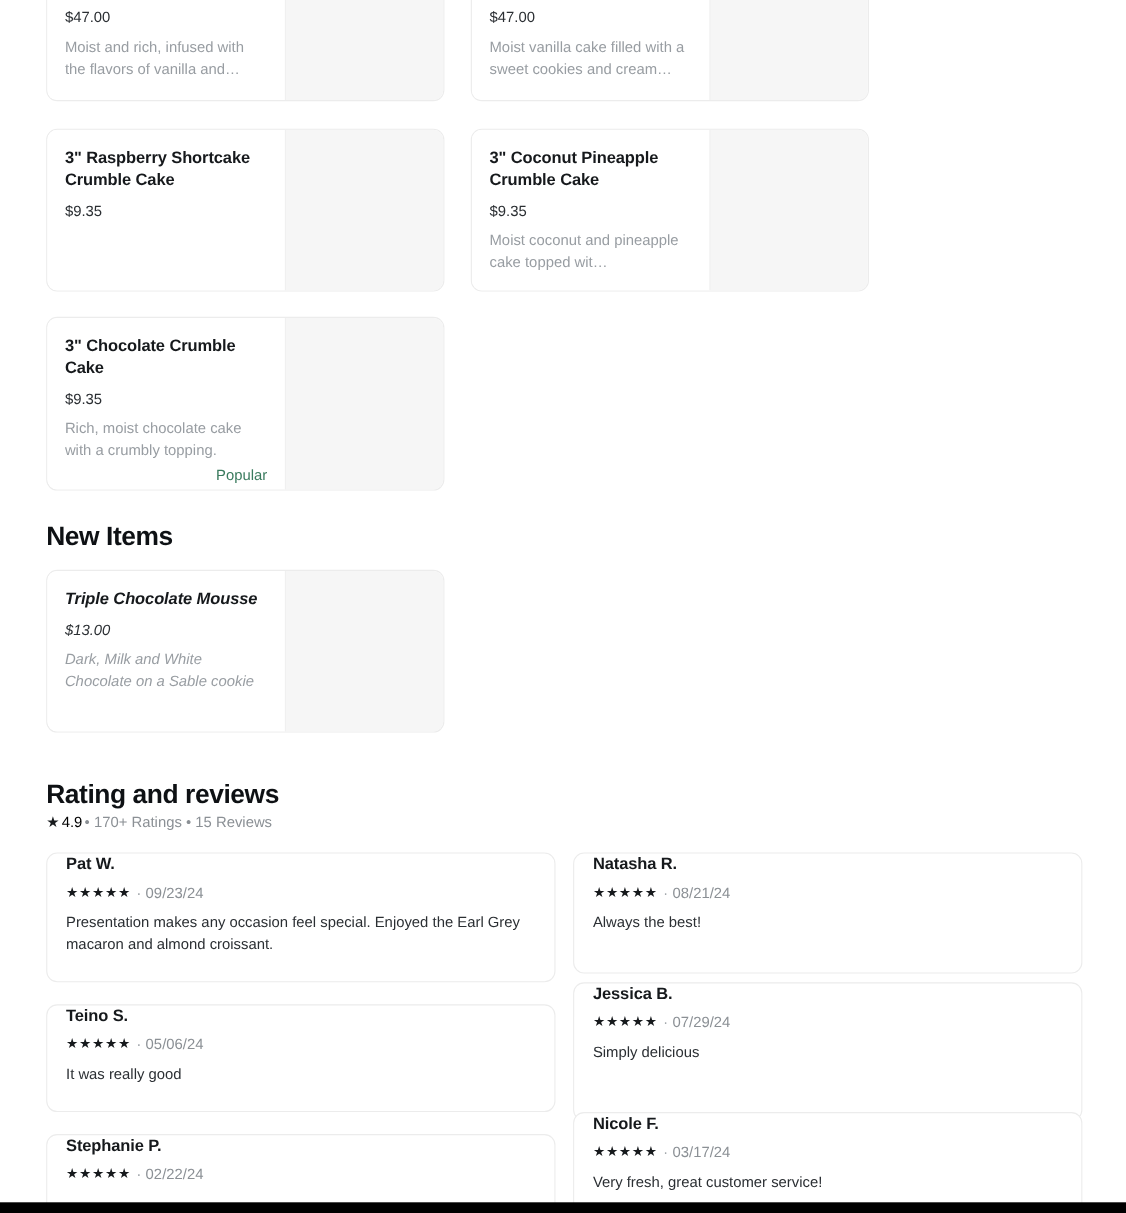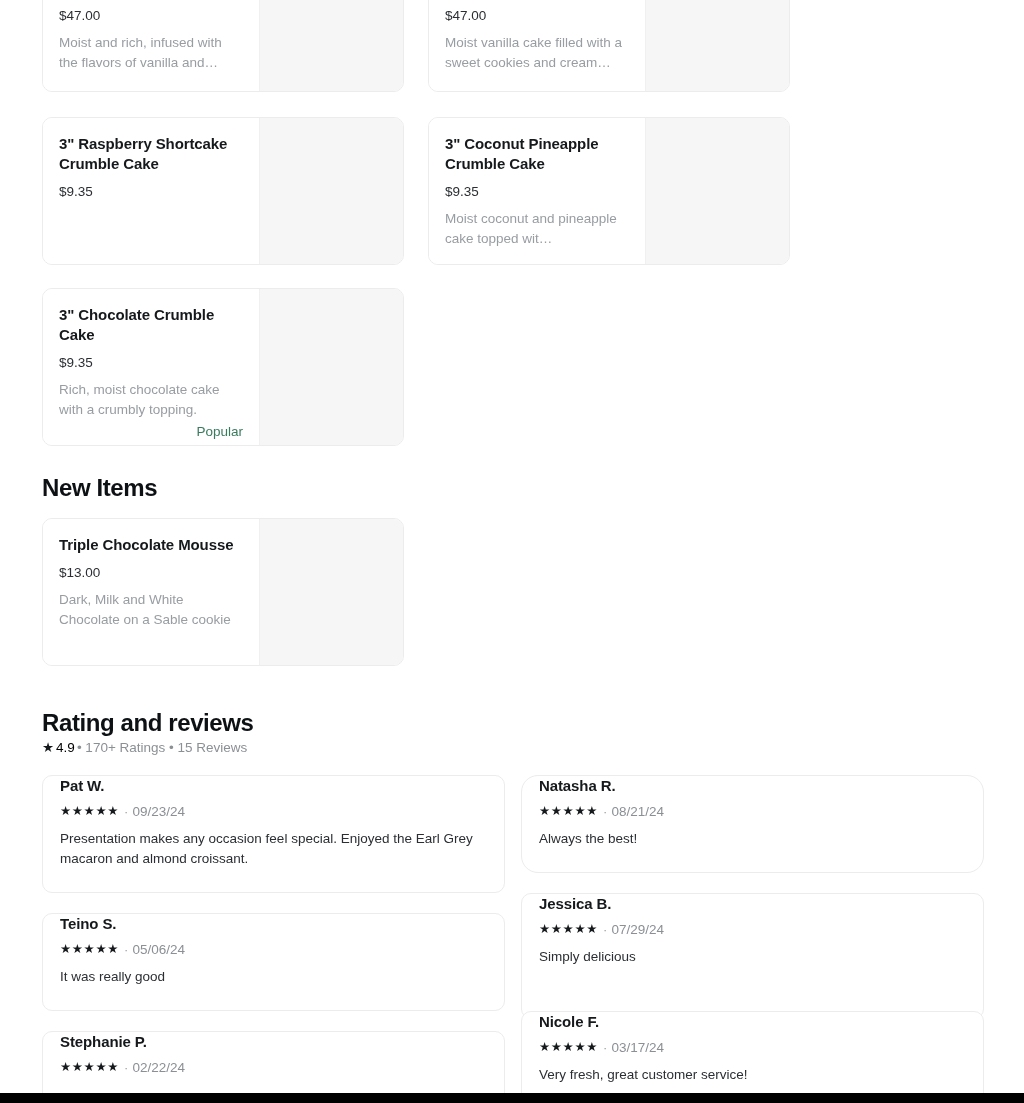--- a/index.html
+++ b/index.html
@@ -214,21 +214,21 @@
       <div class="item-title">3" Chocolate Crumble Cake</div>
       <div class="item-price">$9.35</div>
       <div class="item-desc">Rich, moist chocolate cake with a crumbly topping.</div>
       <div class="item-badge">Popular</div>
     </div>
     <div class="thumb"></div>
   </div>
 
   <div class="section-heading" style="top:473px;">New Items</div>
 
-  <div class="item-card" style="left:42px; top:518px; height:148px;">
+  <div class="item-card" style="left:42px; top:518px; height:148px;font-style:italic;">
     <div class="body">
       <div class="item-title">Triple Chocolate Mousse</div>
       <div class="item-price">$13.00</div>
       <div class="item-desc">Dark, Milk and White Chocolate on a Sable cookie</div>
     </div>
     <div class="thumb"></div>
   </div>
 
   <div class="section-heading" style="top:708px;">Rating and reviews</div>
 
@@ -261,21 +261,21 @@
   <div class="review-card" style="left:42px; top:1031px; height:98px;">
     <div class="review-name">Stephanie P.</div>
     <div class="review-meta">
       <span class="stars">★★★★★</span>
       <span class="review-dot">·</span>
       <span class="review-date">02/22/24</span>
     </div>
     <div class="review-text"></div>
   </div>
 
-  <div class="review-card" style="left:521px; top:775px; height:98px;border-radius:17px;">
+  <div class="review-card" style="left:521px; top:775px; height:110px;">
     <div class="review-name">Natasha R.</div>
     <div class="review-meta">
       <span class="stars">★★★★★</span>
       <span class="review-dot">·</span>
       <span class="review-date">08/21/24</span>
     </div>
     <div class="review-text">Always the best!</div>
   </div>
 
   <div class="review-card" style="left:521px; top:893px; height:126px;">

